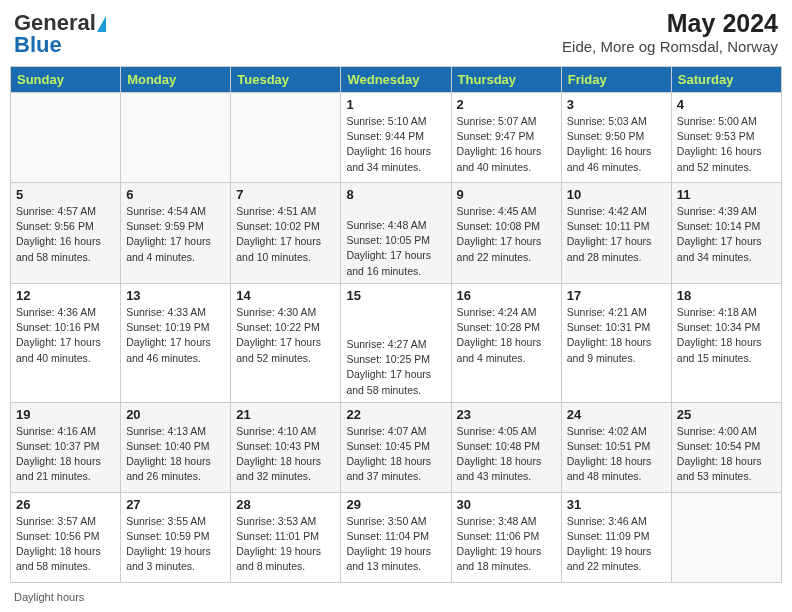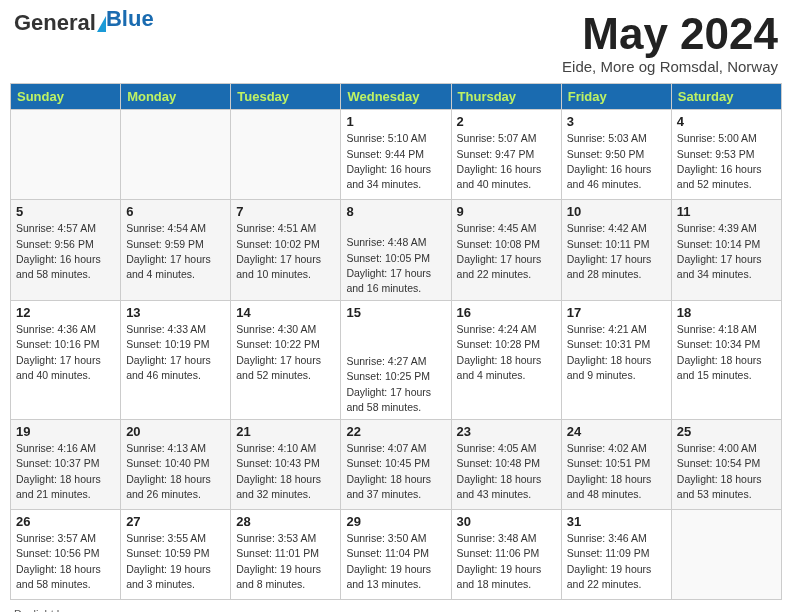--- a/index.html
+++ b/index.html
@@ -12,30 +12,30 @@
     }
     .header {
       display: flex;
       justify-content: space-between;
       align-items: flex-start;
       margin-bottom: 8px;
       padding: 0 4px;
     }
     .logo {
       display: flex;
-      flex-direction: row;
+      flex-direction: column;
       align-items: flex-start;
     }
     .logo-general { color: #333; }
     .logo-blue { color: #1a6bb0; }
     .title-block {
       text-align: right;
     }
     .month-year {
-      font-size: 44px;
+      font-size: 25px;
       font-weight: bold;
       color: #222;
       line-height: 1.1;
     }
     .location {
       font-size: 15px;
       color: #444;
     }
     .calendar {
       width: 100%;

